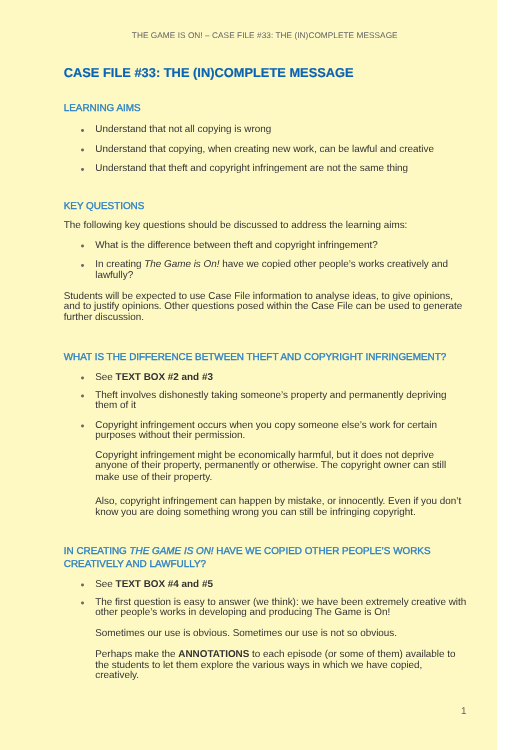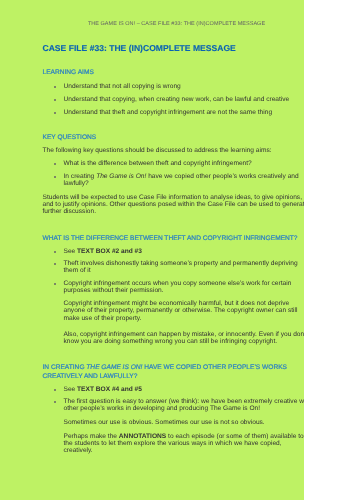--- a/index.html
+++ b/index.html
@@ -1,21 +1,21 @@
 <!DOCTYPE html>
 <html><head>
 <meta charset="utf-8">
 <title>Case File #33</title>
 <style>
   html,body{margin:0;padding:0;background:#ffffff;}
   body{width:353px;height:500px;overflow:hidden;
        font-family:"Liberation Sans",sans-serif;
        -webkit-font-smoothing:antialiased;
        text-rendering:geometricPrecision;}
-  .page{position:relative;width:304px;height:500px;background:#bef264;overflow:hidden;
+  .page{position:relative;width:331px;height:500px;background:#fef9c3;overflow:hidden;
         will-change:transform;transform:translateZ(0);}
 
   .running-header{
     position:absolute;top:21.8px;left:0;width:353px;text-align:center;
     font-size:5.5px;line-height:1;color:#636363;letter-spacing:0.033px;
     white-space:nowrap;
   }
 
   .content{position:absolute;left:42.5px;top:43.55px;width:269px;}
 

